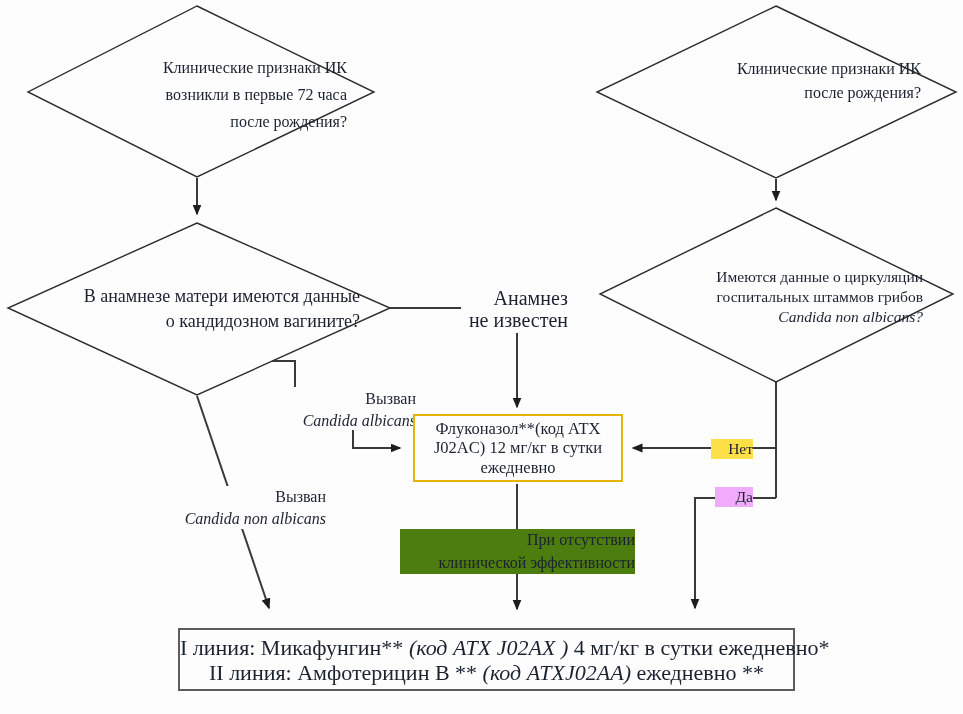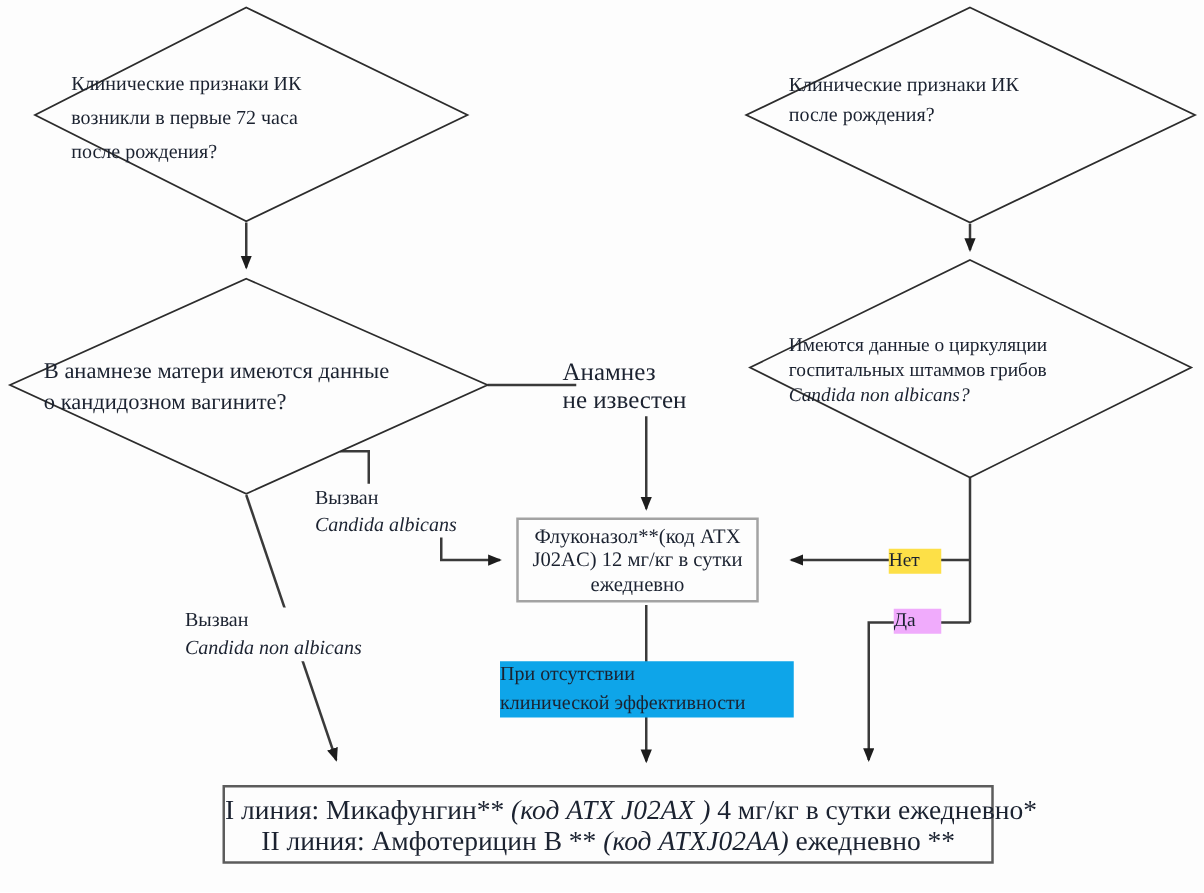--- a/index.html
+++ b/index.html
@@ -2,38 +2,38 @@
 <html><head>
 <meta charset="utf-8">
 <style>
   html,body{margin:0;padding:0;background:#ffffff;}
   .stage{
     position:relative;width:963px;height:714px;background:#fdfdfd;
     font-family:"Liberation Serif","DejaVu Serif",serif;color:#1b2230;
     overflow:hidden;
   }
   .lines{position:absolute;left:0;top:0;width:963px;height:714px;}
-  .t{position:absolute;text-align:left;line-height:1.3;}
+  .t{position:absolute;text-align:right;line-height:1.3;}
   .t .ln{display:block;}
   .i{font-style:italic;}
   
   .d1-text{left:57px;top:54px;width:290px;font-size:16px;line-height:27px;}
   .d2-text{left:631px;top:57px;width:290px;font-size:16px;line-height:24px;}
   .d3-text{left:35px;top:284px;width:325px;font-size:18px;line-height:25px;}
   .d4-text{left:631px;top:267px;width:292px;font-size:15.5px;line-height:20px;}
   
   .anamnesis-label{left:450px;top:287px;width:118px;font-size:20px;line-height:22px;}
   .caused-albicans-label{left:252px;top:388px;width:164px;font-size:16px;line-height:21.5px;}
   .caused-non-albicans-label{left:148px;top:486px;width:178px;font-size:16px;line-height:21.5px;background:#fdfdfd;}
   .no-label{left:711px;top:439px;width:42px;font-size:15.5px;background:#fde047;}
   .yes-label{left:715px;top:487px;width:38px;font-size:15.5px;background:#f0abfc;}
-  .no-effect-label{left:400px;top:529px;width:235px;font-size:16px;line-height:22.5px;background:#0ea5e9;}
+  .no-effect-label{left:400px;top:529px;width:235px;font-size:16px;line-height:22.5px;background:#4d7c0f;}
   
   .box{position:absolute;box-sizing:border-box;background:#fdfdfd;display:flex;flex-direction:column;justify-content:center;text-align:center;}
-  .fluco-box{left:413px;top:414px;width:194px;height:68px;border:2px solid #a3a3a3;font-size:16.5px;line-height:19.5px;}
+  .fluco-box{left:413px;top:414px;width:210px;height:68px;border:2px solid #eab308;font-size:16.5px;line-height:19.5px;}
   .result-box{left:178px;top:628px;width:617px;height:63px;border:2px solid #5c5c5c;font-size:22px;line-height:25px;}
   .result-box .ln{white-space:nowrap;}
 </style>
 </head>
 <body>
 
 <div class="stage">
 
   <svg class="lines" viewBox="0 0 963 714" aria-hidden="true">
     <defs>

